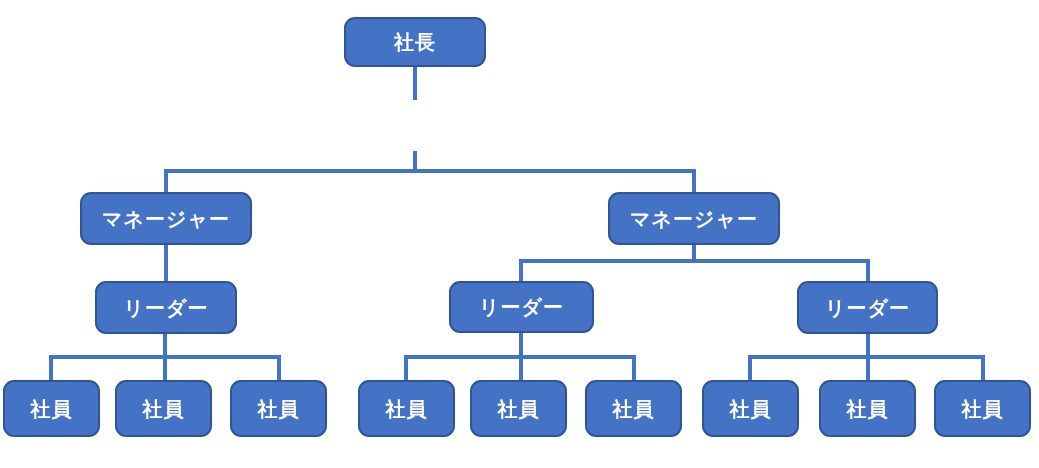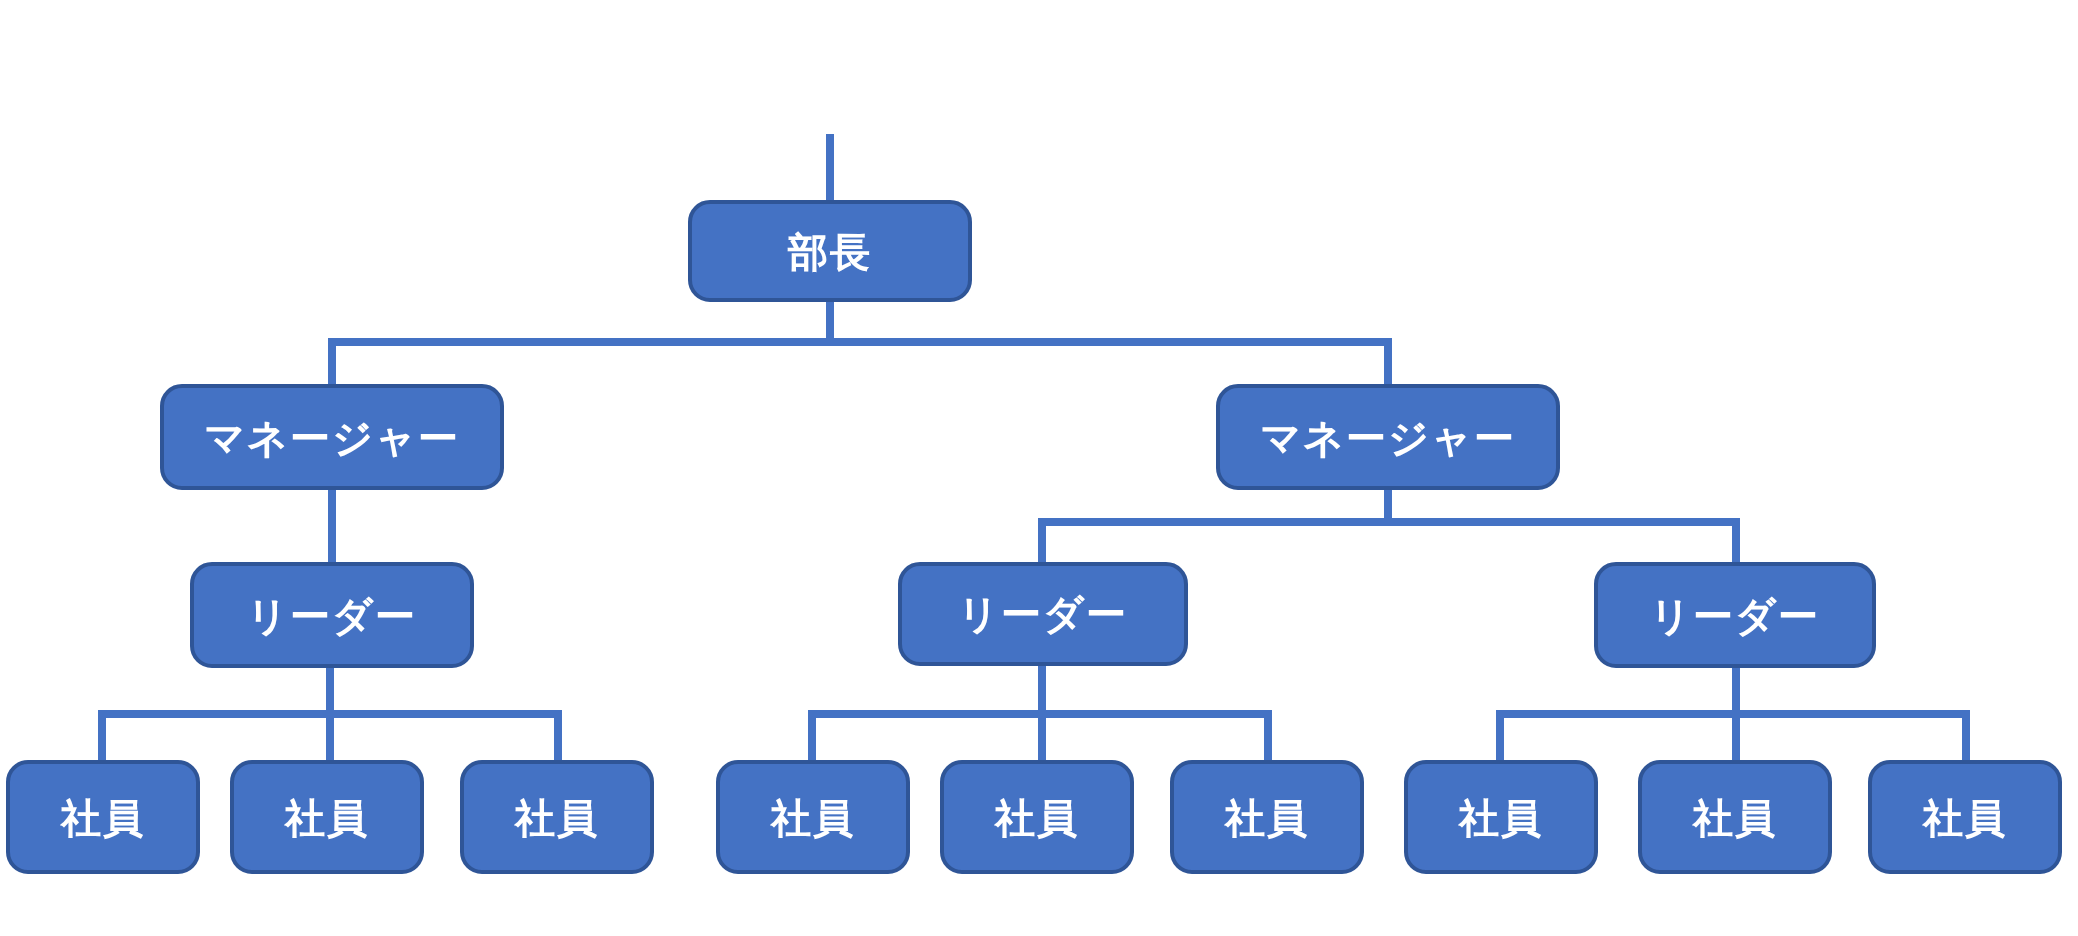--- a/index.html
+++ b/index.html
@@ -59,21 +59,21 @@
 
     <path d="M694 245 V263 M521 281 V261 H868 V281"></path>
 
     <path d="M165 334 V380 M51 380 V357 H279 V380"></path>
 
     <path d="M521 333 V380 M406 380 V357 H634 V380"></path>
 
     <path d="M868 334 V380 M750 380 V357 H983 V380"></path>
   </svg>
 
-  <div class="node" style="left:344px; top:100px; width:142px; height:51px;">部長</div>
+  <div class="node" style="left:344px; top:17px;  width:142px; height:50px;">社長</div>
 
   <div class="node" style="left:80px;  top:192px; width:172px; height:53px;">マネージャー</div>
   <div class="node" style="left:608px; top:192px; width:172px; height:53px;">マネージャー</div>
 
   <div class="node" style="left:95px;  top:281px; width:142px; height:53px;">リーダー</div>
   <div class="node" style="left:449px; top:281px; width:145px; height:52px;">リーダー</div>
   <div class="node" style="left:797px; top:281px; width:141px; height:53px;">リーダー</div>
 
   <div class="node" style="left:3px;   top:380px; width:97px;  height:57px;">社員</div>
   <div class="node" style="left:115px; top:380px; width:97px;  height:57px;">社員</div>

